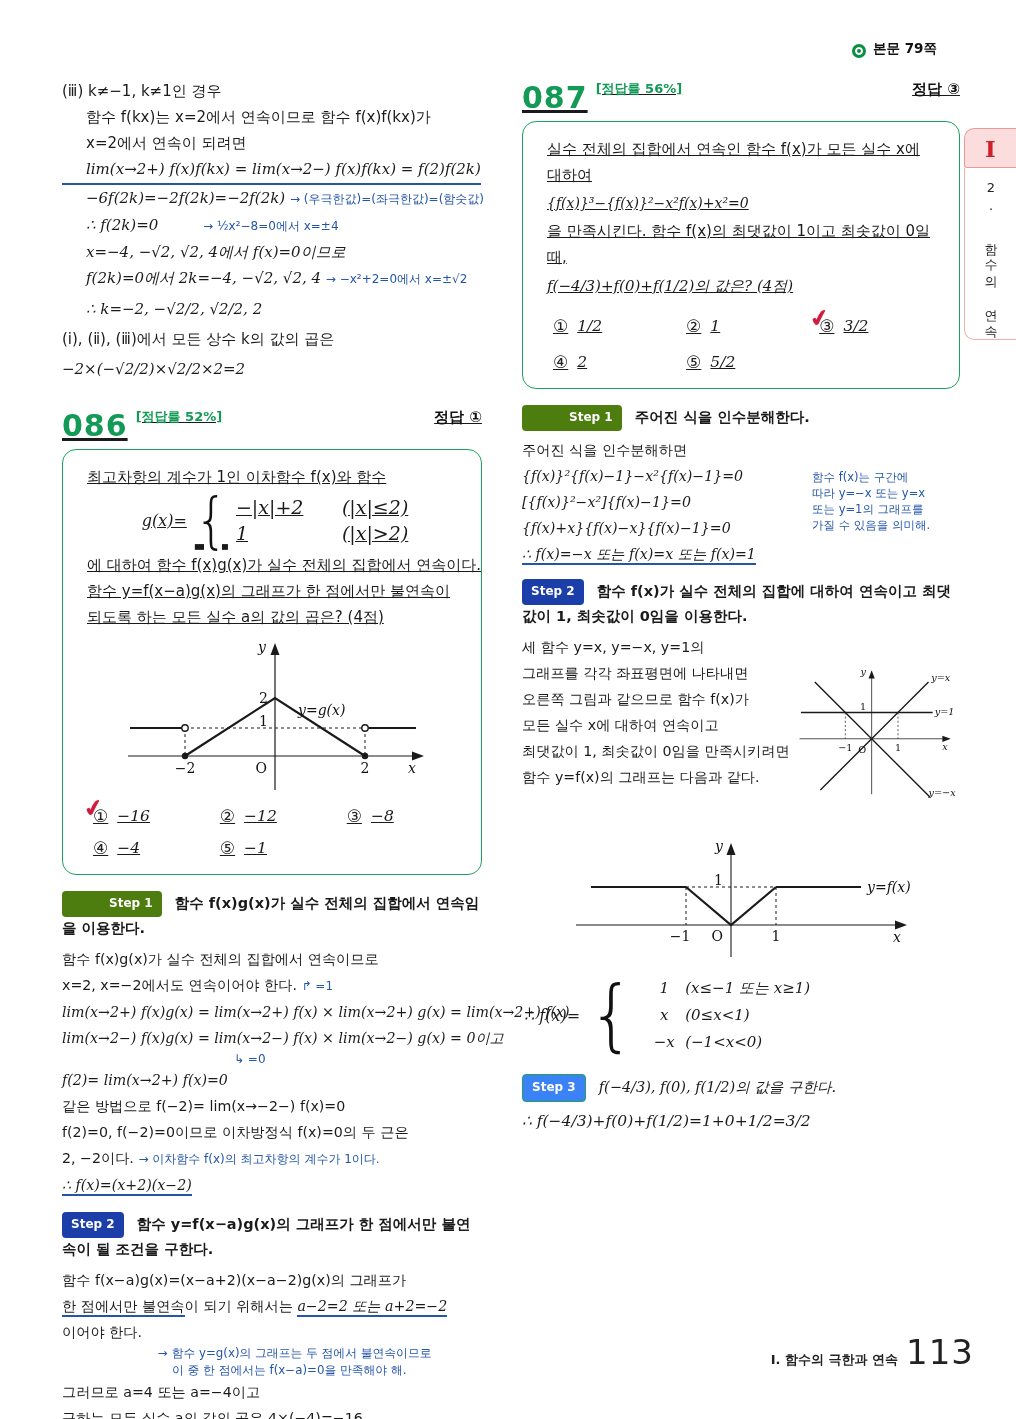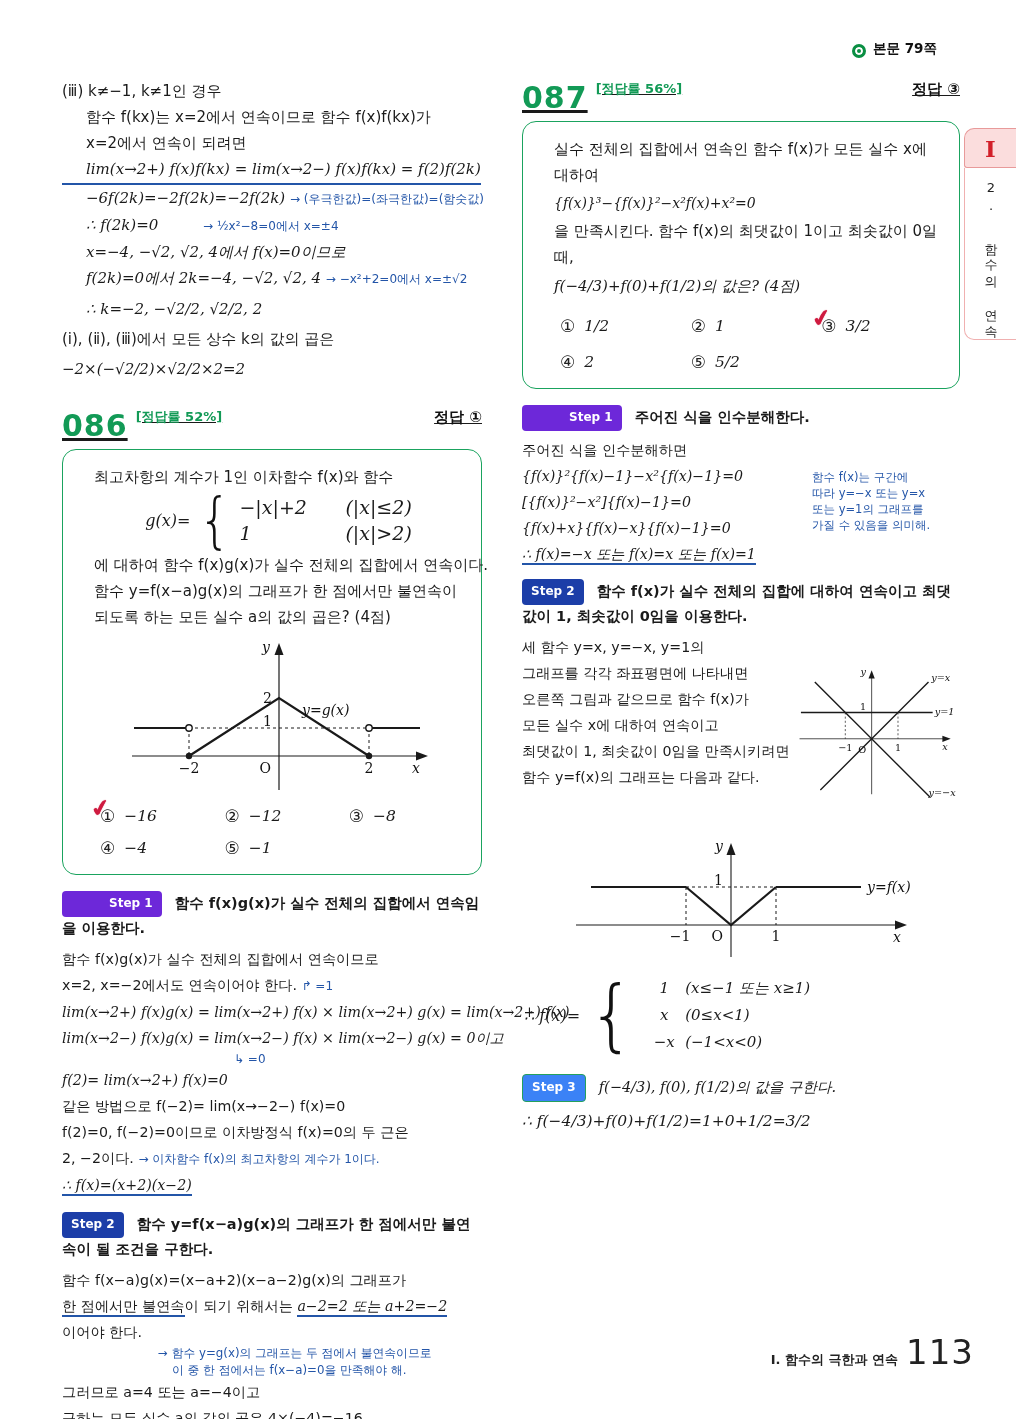--- a/index.html
+++ b/index.html
@@ -25,39 +25,39 @@
   .ind{padding-left:24px;}
   .m{font-family:"DejaVu Serif",serif;font-style:italic;}
   .ann{color:#2355a8;font-size:12px;font-style:normal;font-family:"DejaVu Sans",sans-serif;}
   .u-blue{border-bottom:2px solid #2355a8;padding-bottom:1px;}
   
   .p-head{display:flex;align-items:flex-start;gap:8px;margin-top:22px;text-decoration:underline;}
   .p-num{font-size:30px;font-weight:700;color:#129a56;letter-spacing:1px;}
   .p-rate{font-size:13px;font-weight:700;color:#129a56;}
   .p-ans{margin-left:auto;font-size:15px;font-weight:700;color:#111;}
   
-  .p-box{border:1.6px solid #1aa35e;border-radius:14px;padding:14px 18px 16px 31px;margin-top:6px;}
+  .p-box{border:1.6px solid #1aa35e;border-radius:14px;padding:14px 18px 16px 24px;margin-top:6px;text-decoration:underline;}
   .gx{display:flex;align-items:center;gap:8px;justify-content:center;margin:4px 0 6px 0;}
   .brace{font-size:52px;font-weight:200;line-height:0.9;transform:scaleY(1.15);color:#111;}
   .gx-rows div{display:flex;gap:34px;font-size:19px;line-height:26px;}
   .gx-rows .e{min-width:72px;}
   .center-eq{text-align:left;font-size:14px;line-height:30px;}
   
   .choices{display:grid;grid-template-columns:1.15fr 1.15fr 1fr;row-gap:12px;margin-top:10px;padding:0 6px;}
   .choice{position:relative;display:flex;align-items:center;gap:9px;font-size:15.5px;}
   .choice .num{font-size:17px;color:#222;}
   .choice .val{font-family:"DejaVu Serif",serif;font-style:italic;}
   .check{position:absolute;left:-9px;top:-11px;color:#cf1b40;font-size:23px;font-weight:700;
          transform:rotate(-12deg);text-shadow:0 0 1px #cf1b40;}
   
   .step{margin-top:16px;position:relative;}
   .step-head{font-size:14.5px;font-weight:700;line-height:23px;margin-bottom:6px;}
   .badge{display:inline-block;padding:1px 9px 2px 9px;border-radius:4px;color:#fff;font-size:12px;
          font-weight:700;margin-right:8px;vertical-align:1px;}
-  .badge-pink{background:#6d28d9;padding-left:47px;}
+  .badge-pink{background:#4d7c0f;padding-left:47px;}
   .badge-blue{background:#1c3ea8;}
   .badge-green{background:#3b82f6;border:1.5px solid #25a05d;}
   .sln{font-size:14.2px;line-height:26px;white-space:nowrap;}
   .note-right{position:absolute;right:-4px;top:64px;width:152px;color:#2355a8;font-size:11.5px;line-height:16px;}
   .note-blk{color:#2355a8;font-size:11.8px;line-height:17px;margin-left:96px;}
   
   .s2flex{display:flex;gap:4px;align-items:flex-start;}
   .s2flex .txt{flex:0 0 242px;}
   svg text{font-family:"DejaVu Serif",serif;font-size:14px;fill:#111;}
   svg text.it{font-style:italic;}

